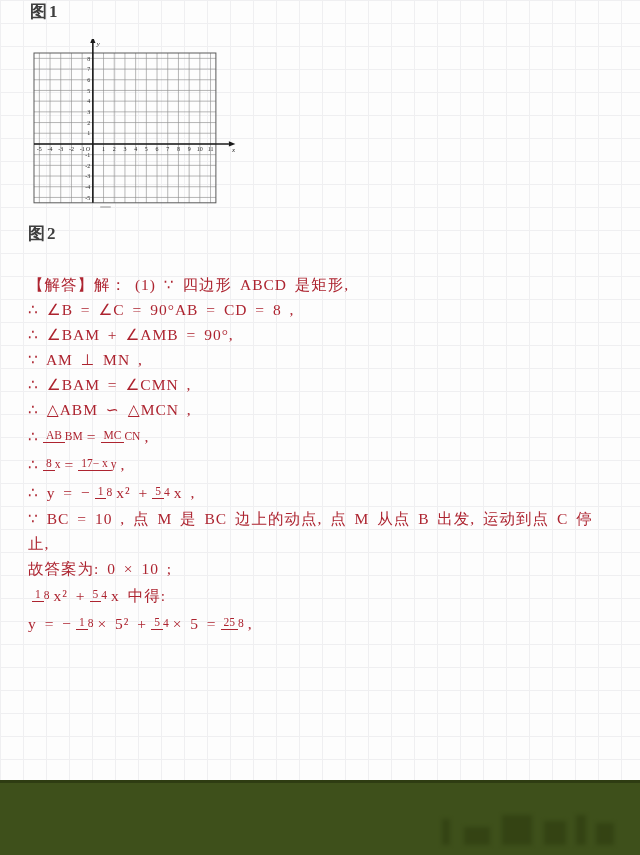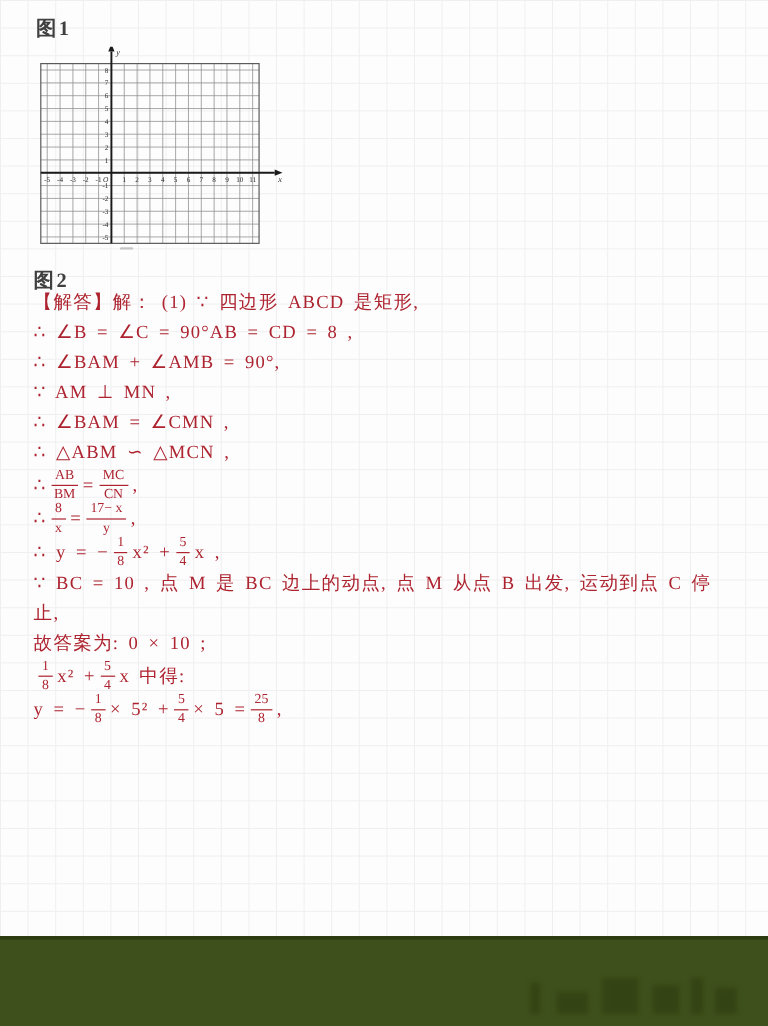--- a/index.html
+++ b/index.html
@@ -19,35 +19,35 @@
     background-image:
       linear-gradient(to right, var(--paper-line) 1px, transparent 1px),
       linear-gradient(to bottom, var(--paper-line) 1px, transparent 1px);
     background-size:23px 23px;
   }
   .fig-label{
     position:absolute;color:var(--ink-dark);font-size:17px;
     font-family:"Liberation Serif","DejaVu Sans",serif;font-weight:bold;
     letter-spacing:2px;
   }
-  #fig1-label{left:30px;top:12px;}
+  #fig1-label{left:30px;top:0;}
   #fig2-label{left:28px;top:222px;}
   #coord-figure{position:absolute;left:30px;top:39px;}
   #stray-dash{position:absolute;left:100px;top:206px;width:11px;height:2px;
     background:#9b9b9b;opacity:.55;border-radius:1px;}
   
   #solution{
-    position:absolute;left:28px;top:240px;width:596px;
+    position:absolute;left:28px;top:272px;width:596px;
     color:var(--ink-red);font-size:15.5px;letter-spacing:1px;word-spacing:3px;
   }
   .sline{min-height:25px;line-height:25px;white-space:nowrap;}
   .sline.has-frac{display:flex;align-items:center;min-height:28px;}
   .tk{display:inline;}
   .frac{
-    display:inline-flex;flex-direction:column;align-items:center;
+    display:inline-flex;flex-direction:row;align-items:center;
     vertical-align:middle;line-height:1.05;font-size:11.5px;
     margin:0 4px;letter-spacing:0;word-spacing:0;
   }
   .frac .num{border-bottom:1px solid currentColor;padding:0 3px 1px;}
   .frac .den{padding-top:1px;}
   
   #green-band{
     position:absolute;left:0;right:0;bottom:0;height:72px;
     background:var(--band-green);border-top:3px solid #2e3c12;
   }

